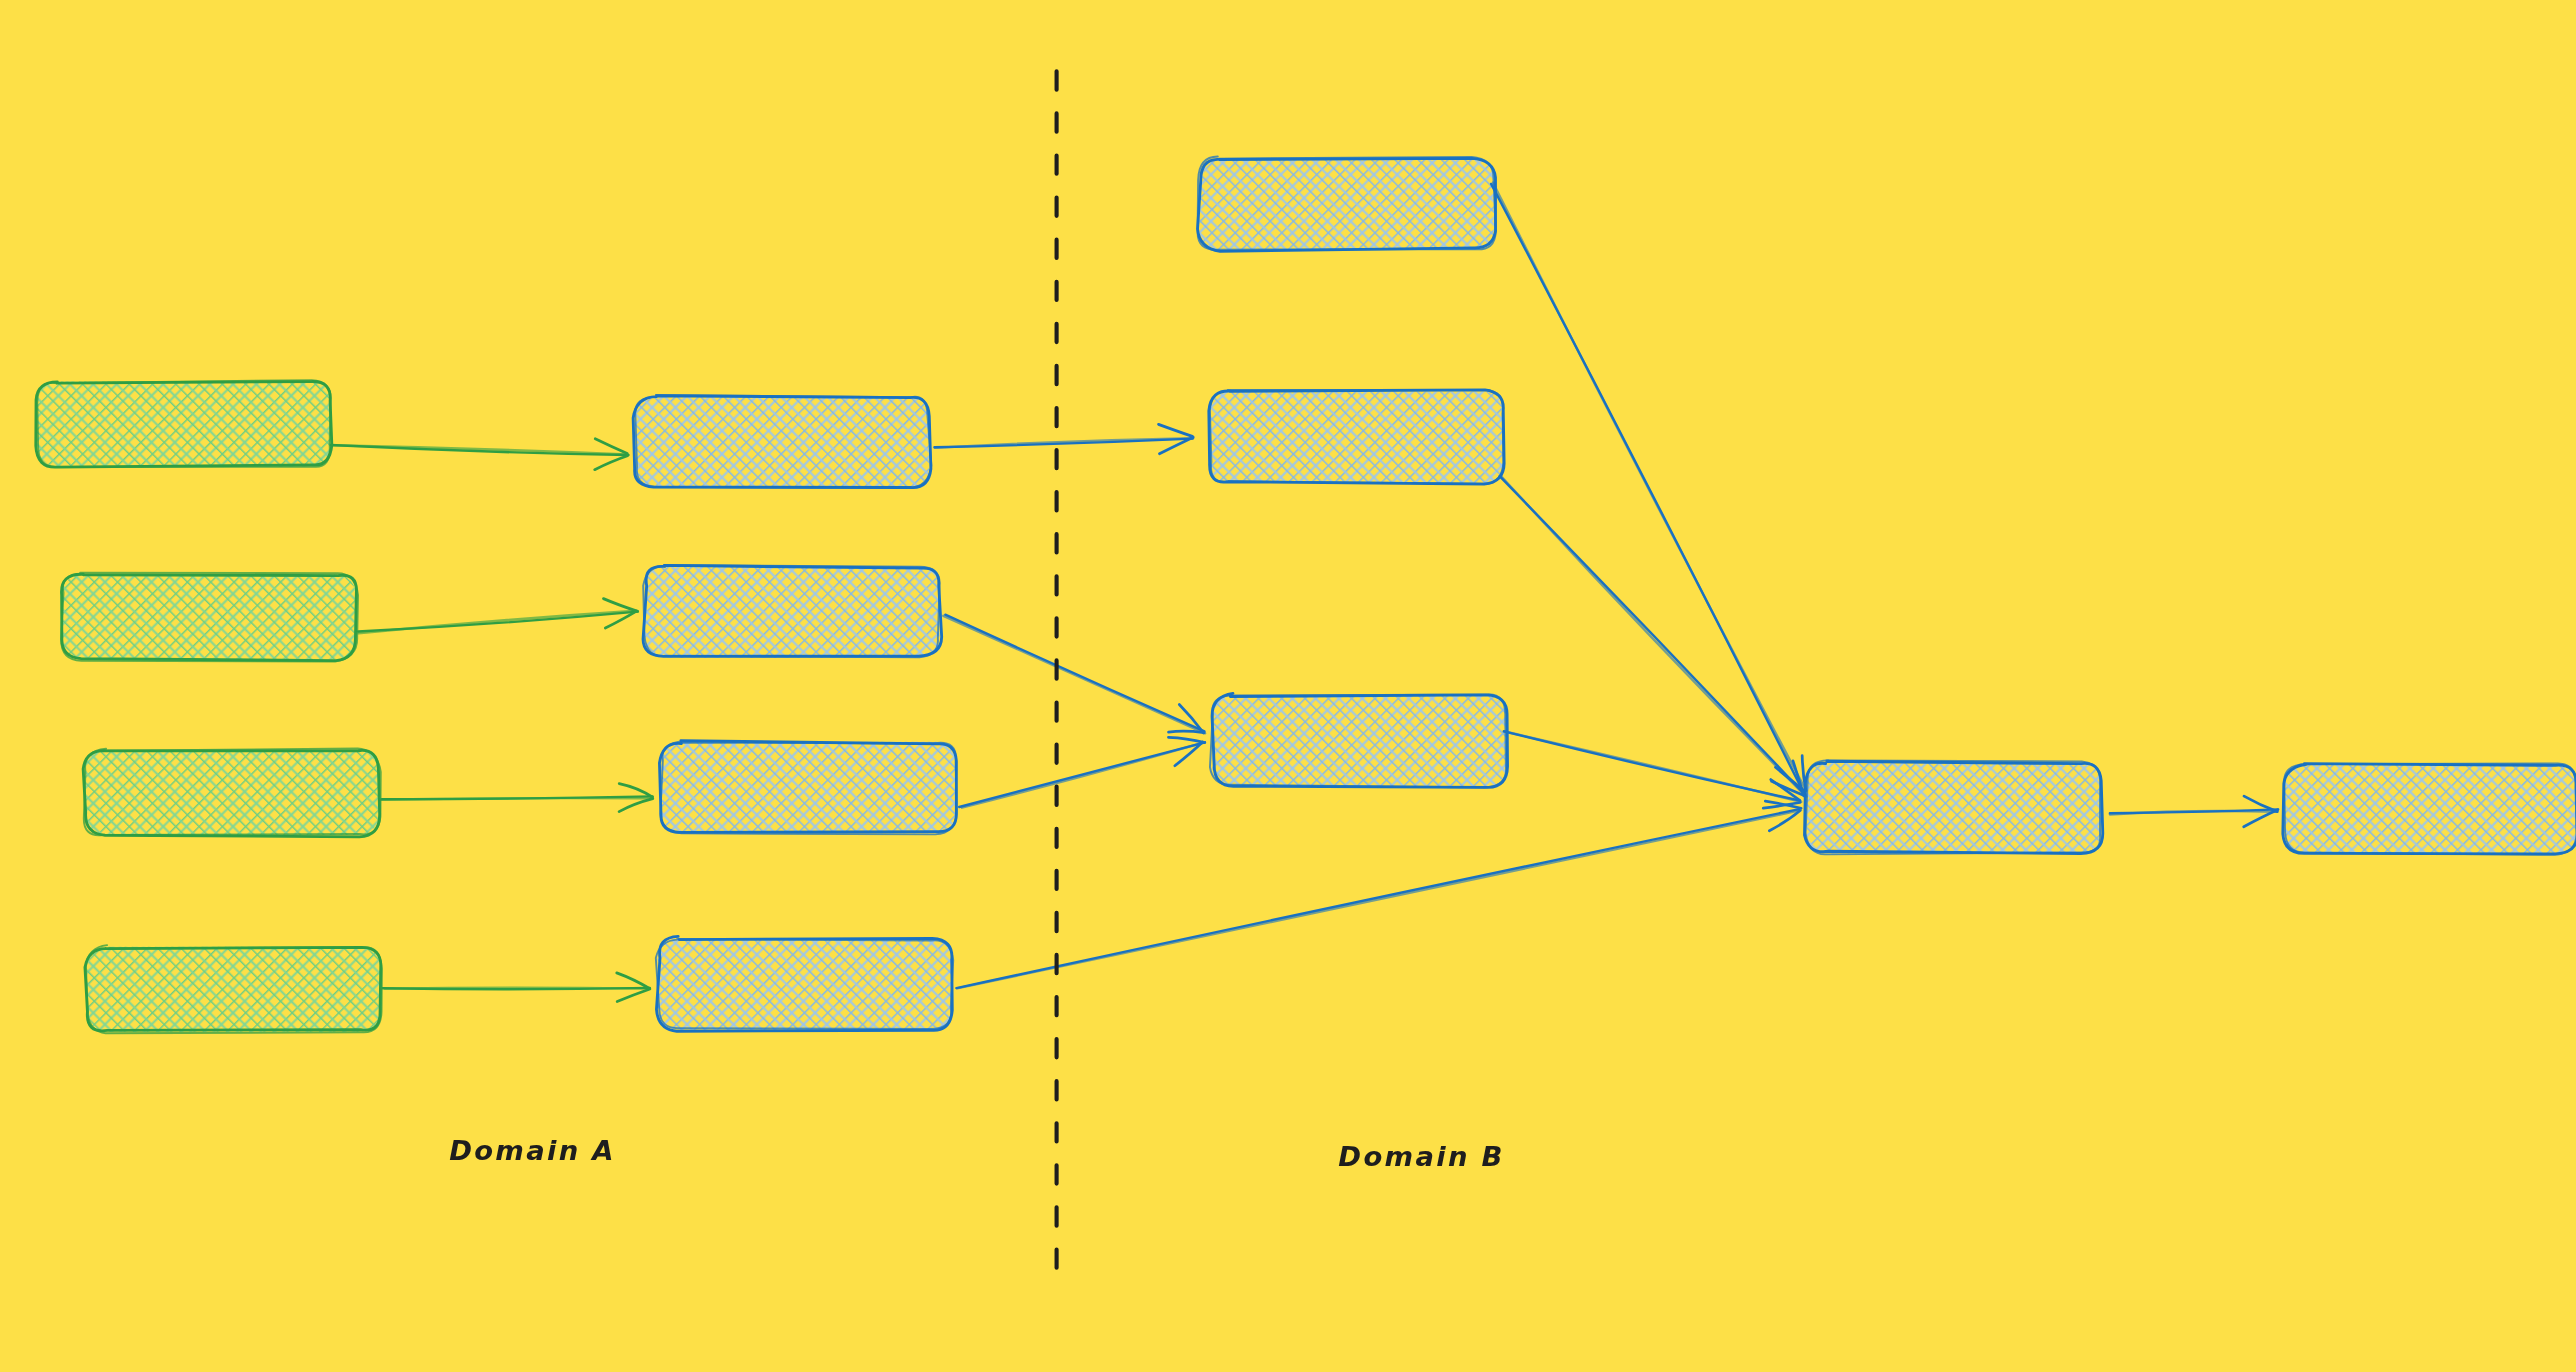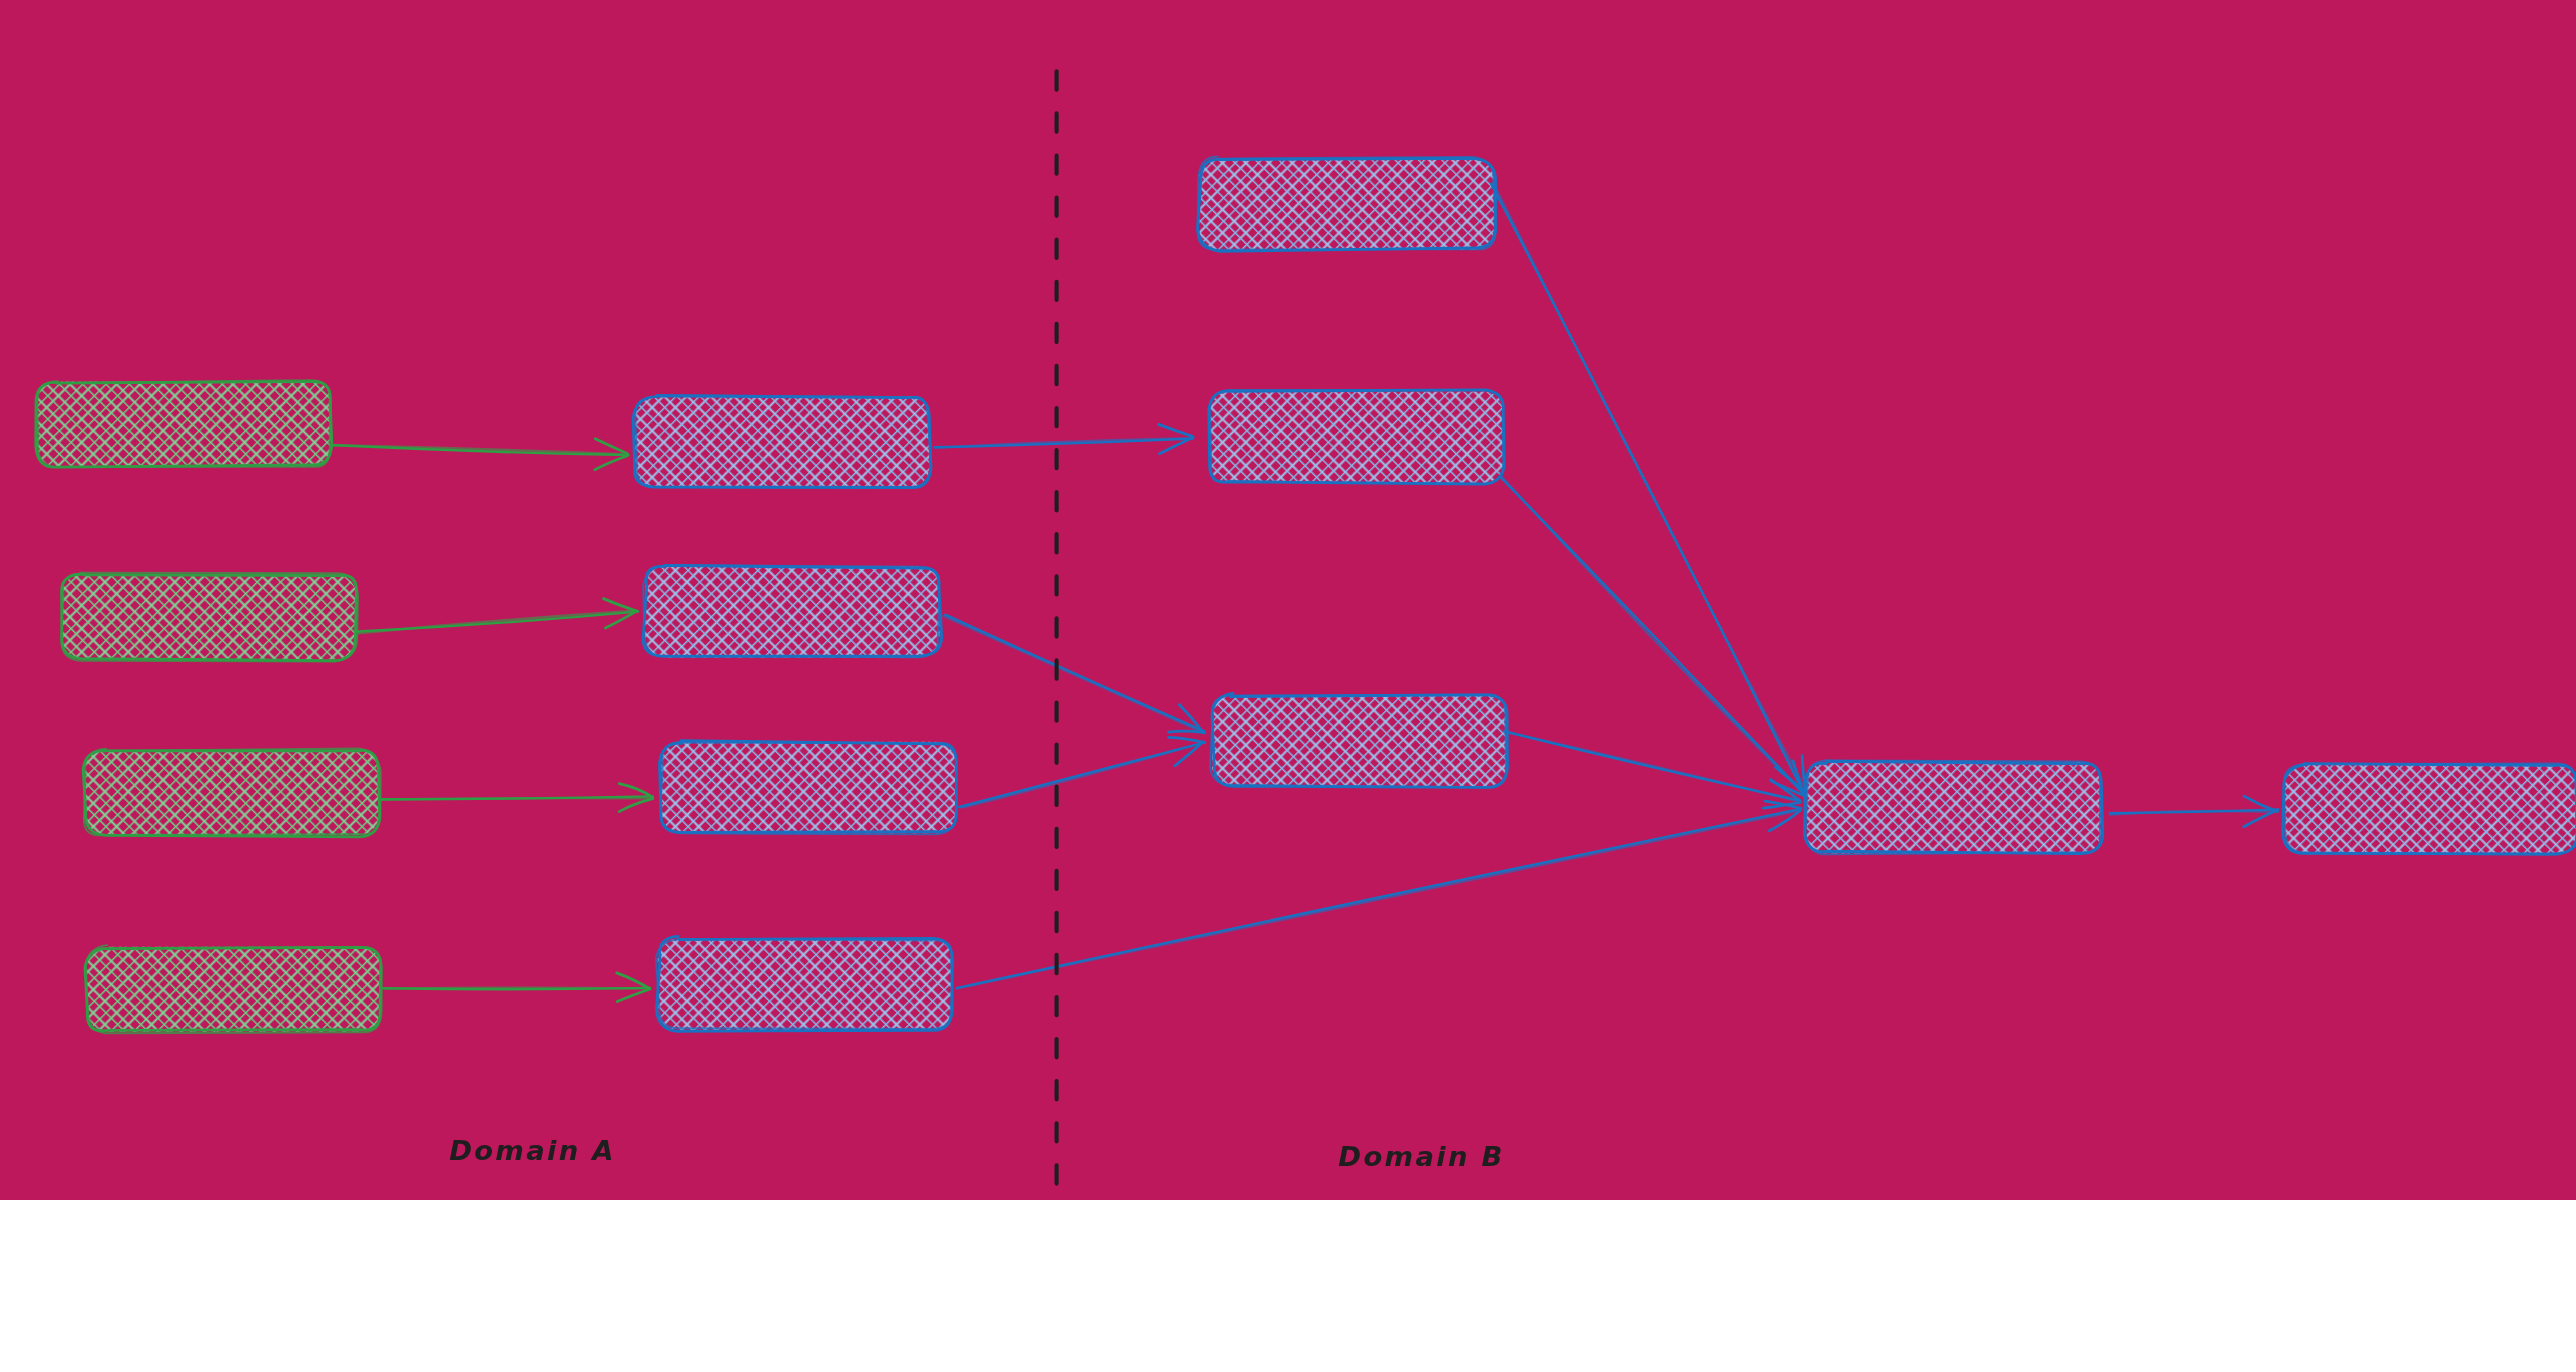--- a/index.html
+++ b/index.html
@@ -6,22 +6,22 @@
     margin: 0;
     padding: 0;
     background: #ffffff;
   }
   body {
     font-family: "DejaVu Sans", sans-serif;
   }
   #canvas-root {
     position: relative;
     width: 2576px;
-    height: 1200px;
-    background: #be185d;
+    height: 1372px;
+    background: #fde047;
     overflow: hidden;
   }
   #diagram-svg {
     position: absolute;
     top: 0;
     left: 0;
     width: 2576px;
     height: 1372px;
     display: block;
   }

